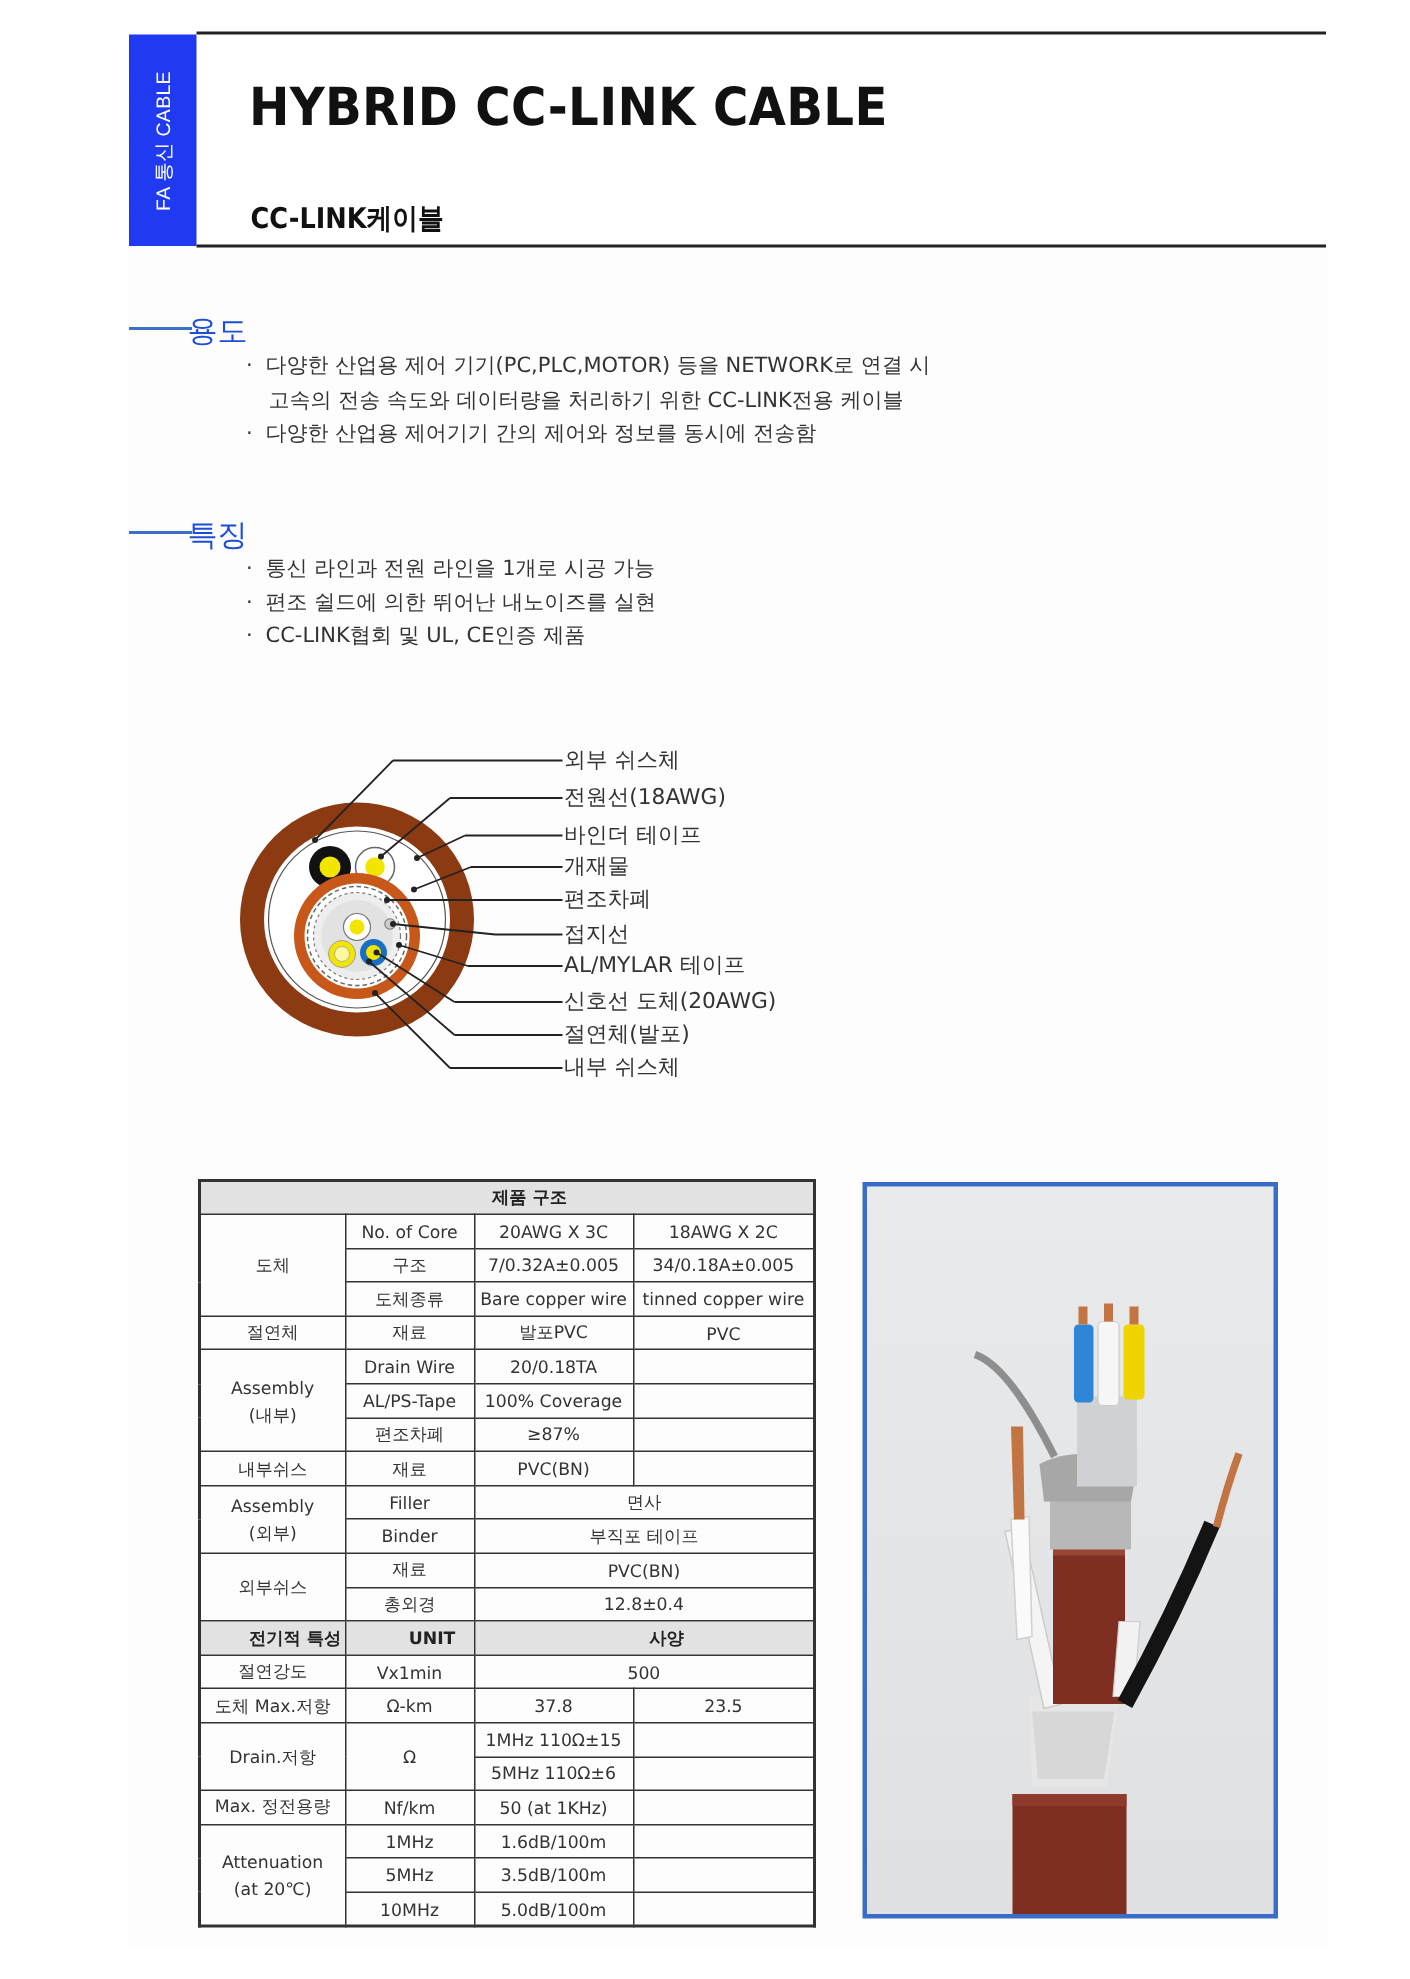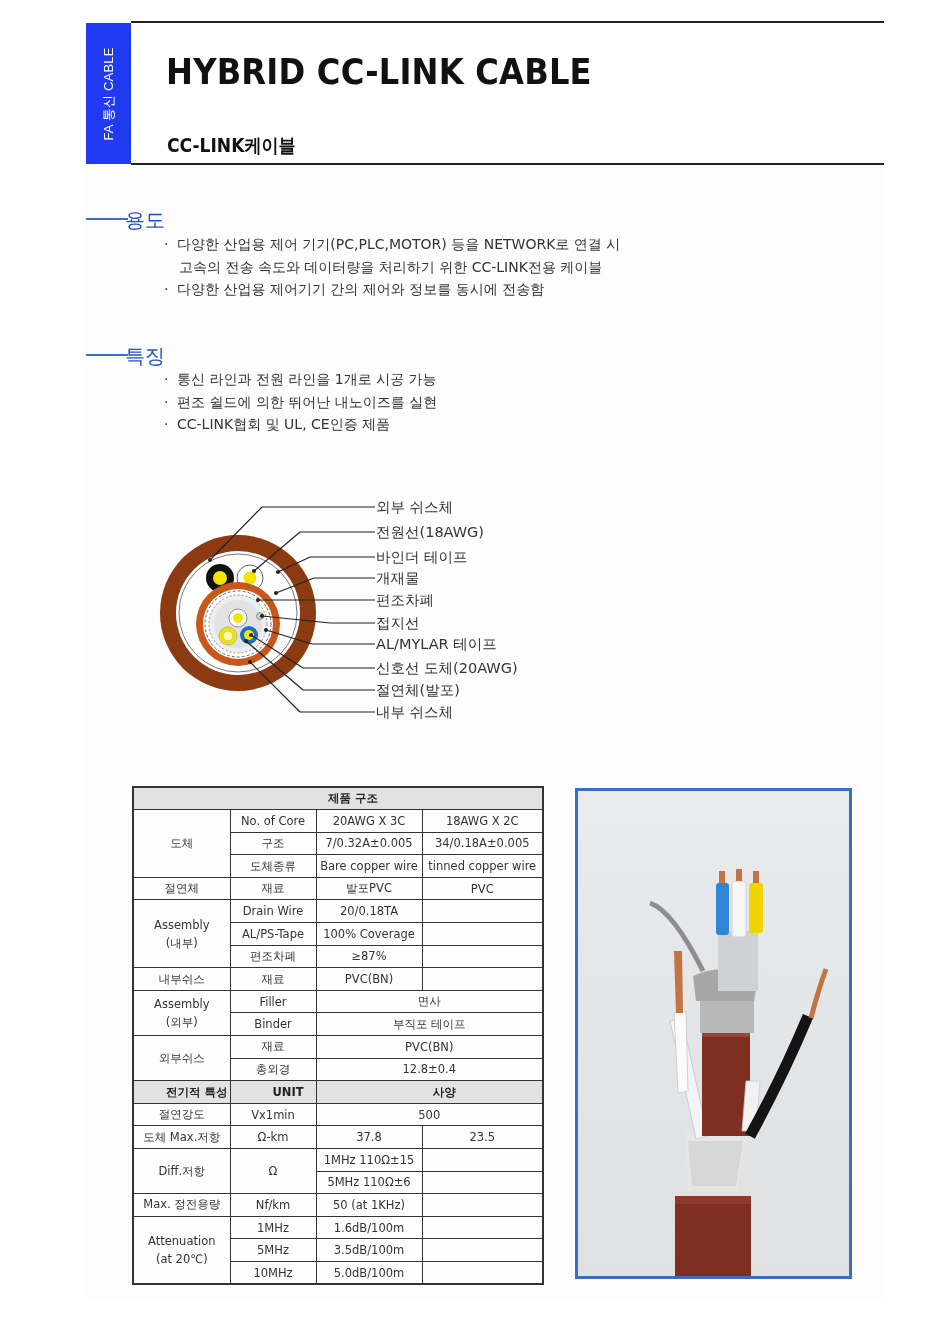--- a/index.html
+++ b/index.html
@@ -248,21 +248,21 @@
     <td>Vx1min</td>
     <td colspan="2">500</td>
   </tr>
   <tr>
     <td>도체 Max.저항</td>
     <td>Ω-km</td>
     <td>37.8</td>
     <td>23.5</td>
   </tr>
   <tr>
-    <td rowspan="2">Diff.저항</td>
+    <td rowspan="2">Drain.저항</td>
     <td rowspan="2">Ω</td>
     <td>1MHz 110Ω±15</td>
     <td></td>
   </tr>
   <tr>
     <td>5MHz 110Ω±6</td>
     <td></td>
   </tr>
   <tr>
     <td>Max. 정전용량</td>

